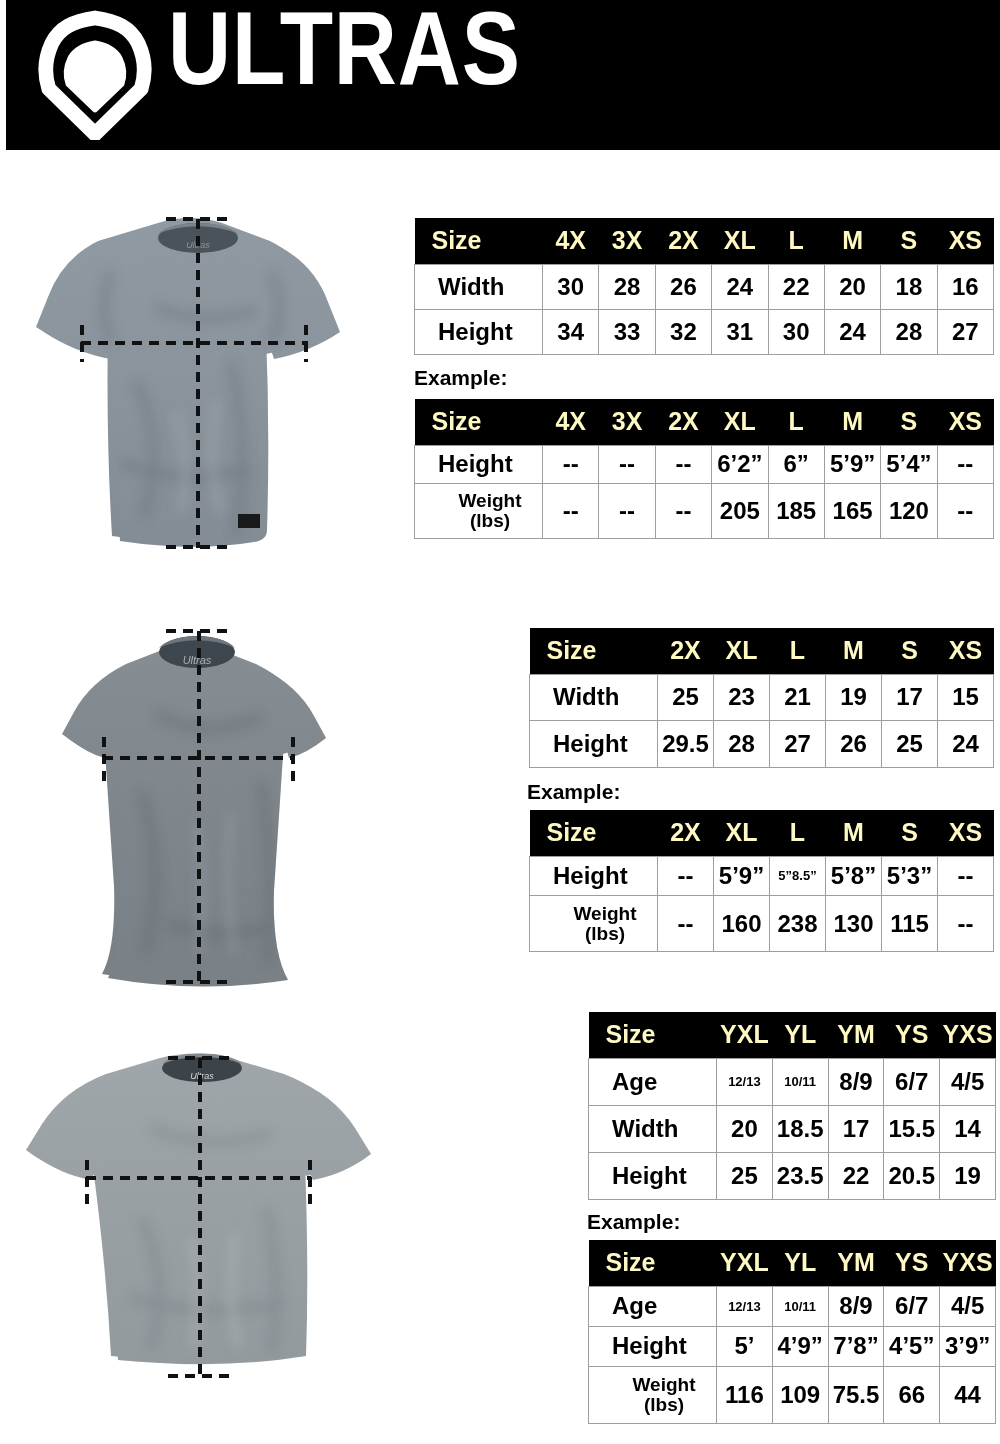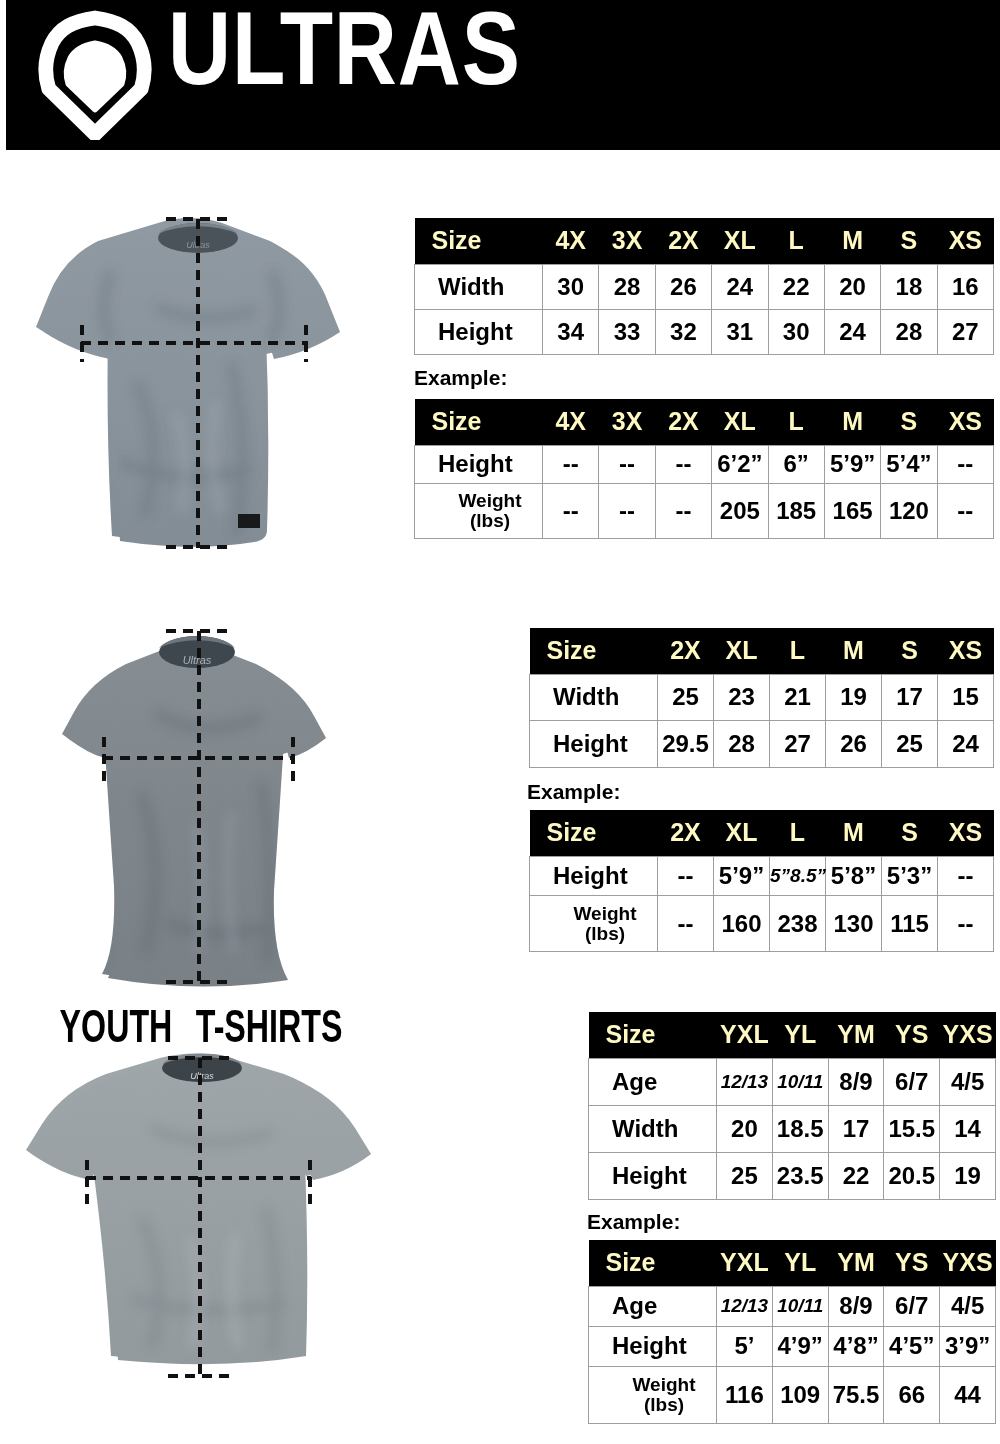--- a/index.html
+++ b/index.html
@@ -38,43 +38,40 @@
 
   table.size-table{border-collapse:collapse;table-layout:fixed;width:100%;height:100%;background:#fff;}
   table.size-table thead tr{height:46px;}
   table.size-table thead th{background:#000;color:#fef9c3;font-size:25px;font-weight:bold;
       text-align:center;padding:0;border:0;}
   table.size-table thead th.lbl{text-align:left;padding-left:17px;}
   table.size-table tbody th,table.size-table tbody td{border:1px solid #9e9e9e;
       font-size:24px;font-weight:bold;text-align:center;padding:0;}
   table.size-table tbody th.lbl{text-align:left;padding-left:23px;}
   table.size-table tbody th.two-line{font-size:19px;white-space:pre-line;line-height:1.05;text-align:center;}
-  table.size-table tbody td.tight{font-size:19px;font-style:italic;}
+  table.size-table tbody td.tight{font-size:13px;}
 
   .example-label{position:absolute;font-size:21px;font-weight:bold;}
   .e-mens{left:408px;top:366px;} .e-womens{left:521px;top:780px;} .e-youth{left:581px;top:1210px;}
 </style>
 </head>
 <body>
 
 <div class="page">
 
   <div class="header">
     <svg class="logo" viewBox="0 0 120 132">
       <path d="M60,8 C38,11 24,18 16,34 C9,49 8,64 13,80 L60,126 L107,80
                C112,64 111,49 104,34 C96,18 82,11 60,8 Z" fill="none" stroke="#ffffff" stroke-width="15" stroke-linejoin="round"></path>
       <path d="M60,34 C48,36 40,40 35,49 C31,57 30,66 33,75 L60,101 L87,75
                C90,66 89,57 85,49 C80,40 72,36 60,34 Z" fill="#ffffff" stroke="#ffffff" stroke-width="6" stroke-linejoin="round"></path>
     </svg>
     <div class="brand">ULTRAS</div>
   </div>
 
-  <div class="section-title t-youth">
-    <span>YOUTH T-SHIRTS</span>
-    </div>
 
   <svg class="shirt s-mens" viewBox="0 0 380 350">
     <defs>
       <filter id="hm">
           <feTurbulence type="fractalNoise" baseFrequency="0.9" numOctaves="2"></feTurbulence>
         <feColorMatrix type="matrix" values="0 0 0 0 0.28  0 0 0 0 0.31  0 0 0 0 0.34  0.55 0 0 0 0"></feColorMatrix>
         </filter>
       <filter id="bm" x="-30%" y="-30%" width="160%" height="160%">
           <feGaussianBlur stdDeviation="6"></feGaussianBlur>
         </filter>
@@ -489,21 +486,21 @@
             <td class="tight">12/13</td>
             <td class="tight">10/11</td>
             <td>8/9</td>
             <td>6/7</td>
             <td>4/5</td>
           </tr>
           <tr>
             <th class="lbl">Height</th>
             <td>5’</td>
             <td>4’9”</td>
-            <td>4’8”</td>
+            <td>7’8”</td>
             <td>4’5”</td>
             <td>3’9”</td>
           </tr>
           <tr>
             <th class="lbl two-line">Weight
 (lbs)</th>
             <td>116</td>
             <td>109</td>
             <td>75.5</td>
             <td>66</td>

